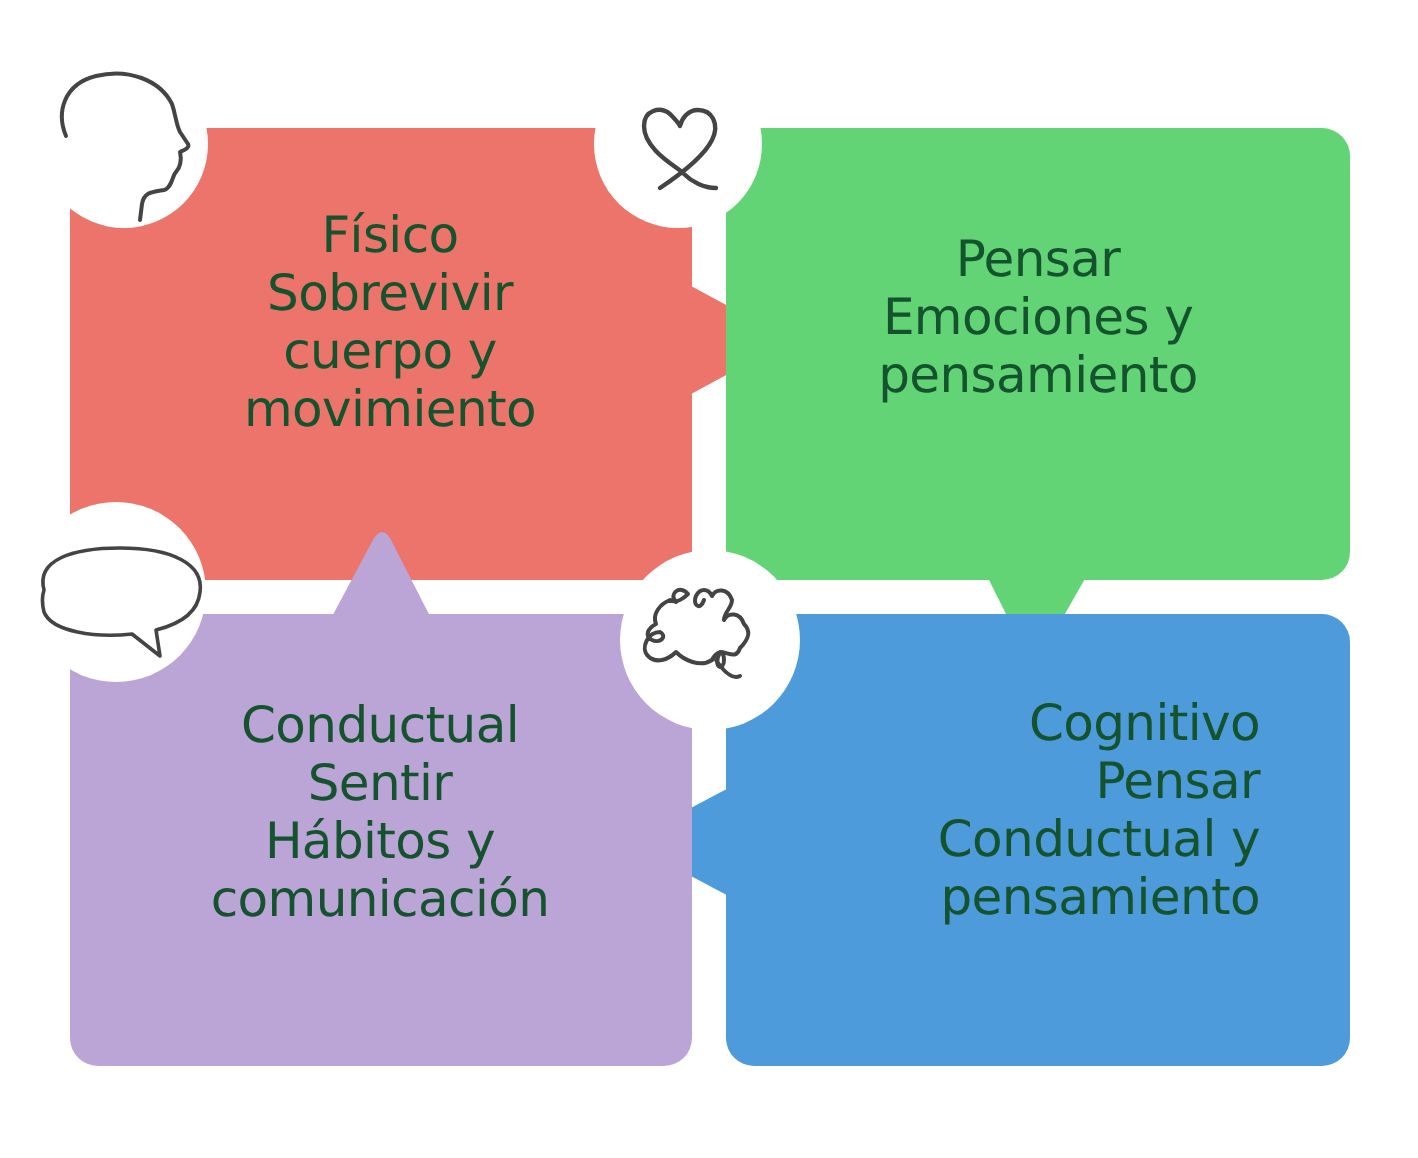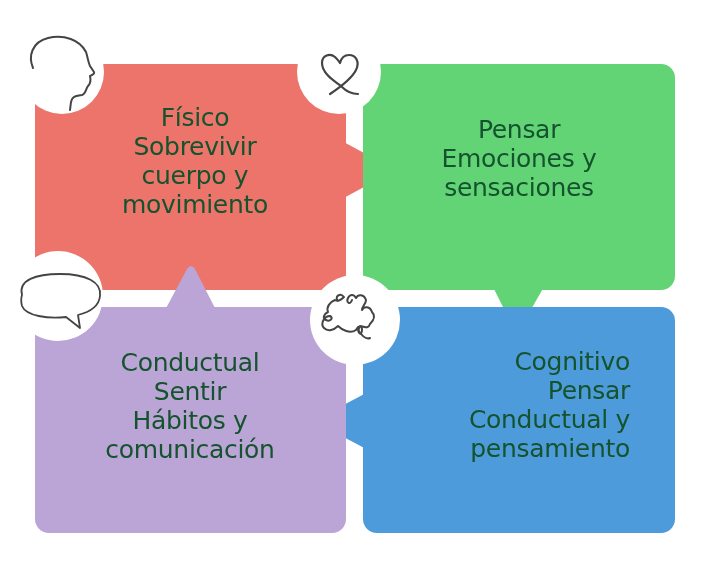--- a/index.html
+++ b/index.html
@@ -69,21 +69,21 @@
   <div class="box-text" style="left:75px; top:103px; width:240px;">
     <span class="cat">Físico</span>
     <span class="verb">Sobrevivir</span>
     <span class="desc">cuerpo y
 movimiento</span>
   </div>
 
   <div class="box-text" style="left:363px; top:115px; width:312px;">
     <span class="verb">Pensar</span>
     <span class="desc">Emociones y
-sensaciones</span>
+pensamiento</span>
   </div>
 
   <div class="box-text" style="left:390px; top:347px; width:240px;text-align:right;">
     <span class="cat">Cognitivo</span>
     <span class="verb">Pensar</span>
     <span class="desc">Conductual y
 pensamiento</span>
   </div>
 
   <div class="box-text" style="left:55px; top:348px; width:270px;">

